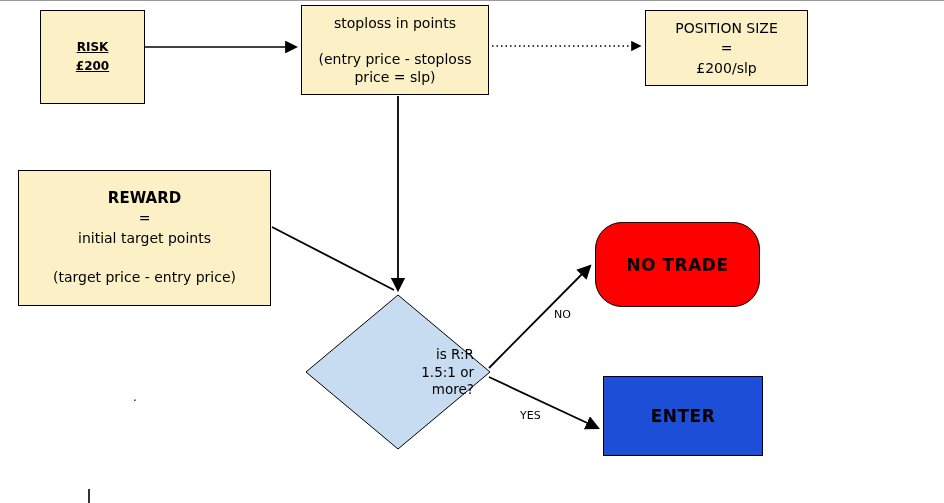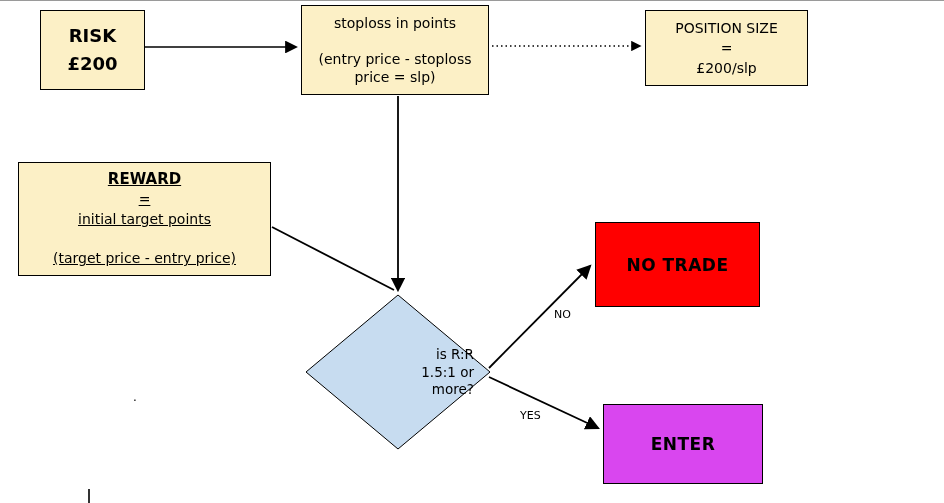--- a/index.html
+++ b/index.html
@@ -22,27 +22,27 @@
     position: absolute;
     border: 1px solid #000000;
     display: flex;
     flex-direction: column;
     align-items: center;
     justify-content: center;
     text-align: center;
   }
   .pre { white-space: pre-line; }
   .yellow { background: #fcf0c6; }
-  .node--risk   { left: 40px;  top: 10px;  width: 105px; height: 80px;  font-weight: 700; font-size: 18px; line-height: 1.55; }
+  .node--risk   { left: 40px;  top: 10px;  width: 105px; height: 94px;  font-weight: 700; font-size: 12px; line-height: 1.55; text-decoration: underline; }
   .node--stoploss { left: 301px; top: 5px; width: 188px; height: 90px;  font-size: 14px; line-height: 1.3; }
   .node--position { left: 645px; top: 10px; width: 163px; height: 76px; font-size: 14px; line-height: 1.45; }
-  .node--reward { left: 18px; top: 162px; width: 253px; height: 114px;  font-size: 14px; line-height: 1.4; text-decoration: underline; }
+  .node--reward { left: 18px; top: 170px; width: 253px; height: 136px;  font-size: 14px; line-height: 1.4; }
   .node--reward .title { font-weight: 700; font-size: 15px; }
-  .node--notrade { left: 595px; top: 222px; width: 165px; height: 85px; background: #ff0000; font-weight: 700; font-size: 17px; letter-spacing: 0.5px; }
-  .node--enter   { left: 603px; top: 404px; width: 160px; height: 80px; background: #d946ef; font-weight: 700; font-size: 17px; letter-spacing: 0.5px; }
+  .node--notrade { left: 595px; top: 222px; width: 165px; height: 85px; background: #ff0000; font-weight: 700; font-size: 17px; letter-spacing: 0.5px; border-radius: 27px; }
+  .node--enter   { left: 603px; top: 376px; width: 160px; height: 80px; background: #1d4ed8; font-weight: 700; font-size: 17px; letter-spacing: 0.5px; }
   .decision-text {
     position: absolute; left: 364px; top: 346px; width: 110px;
     text-align: right; font-size: 13.5px; line-height: 1.3;
     white-space: pre-line;
   }
   .edge-label { position: absolute; font-size: 11px; }
   .edge-label--no  { left: 527px; top: 308px; margin-left: 27px; }
   .edge-label--yes { left: 520px; top: 396px; margin-top: 13px; }
   .stray-dot { position: absolute; left: 133px; top: 390px; font-size: 12px; }
   .cursor-mark { position: absolute; left: 88px; top: 489px; width: 2px; height: 14px; background: #333333; }

